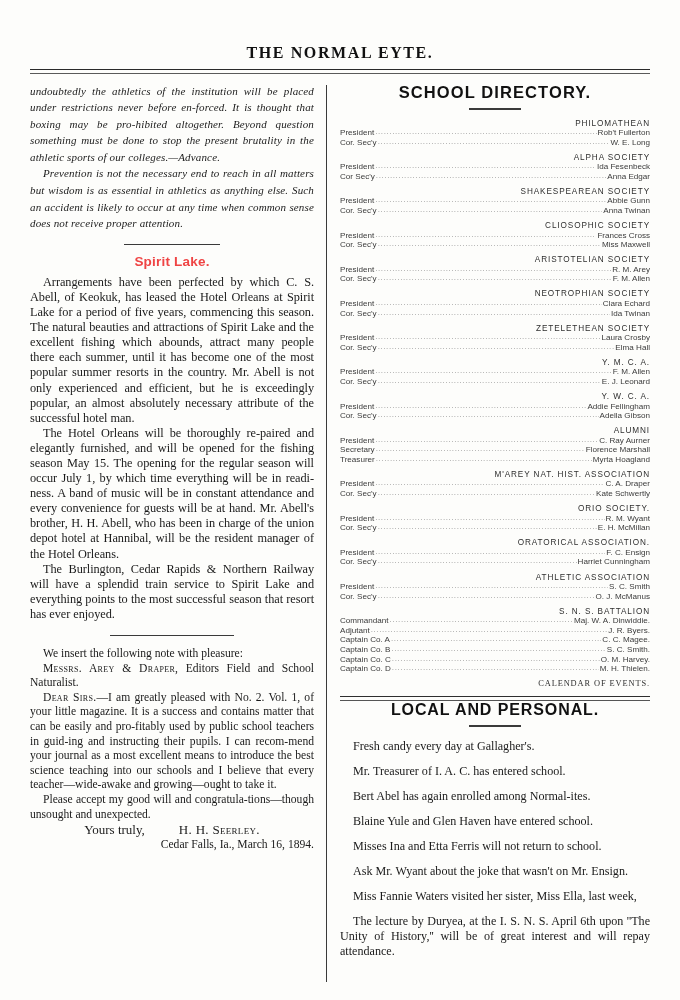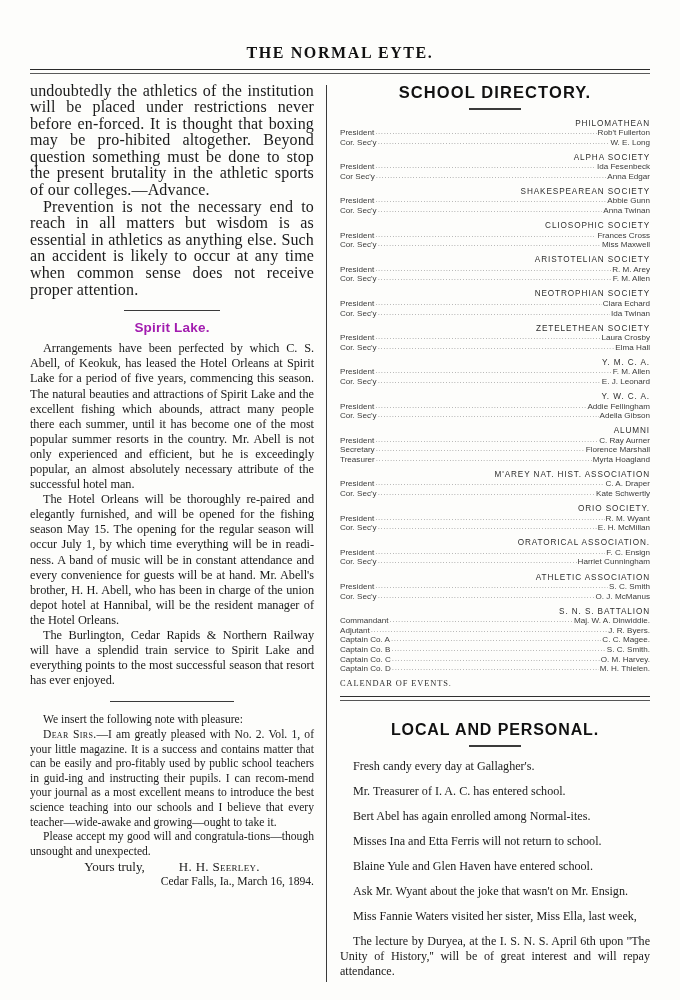--- a/index.html
+++ b/index.html
@@ -78,23 +78,24 @@
     text-indent: 0;
     hyphens: none;
   }
   p.body.first {
     text-indent: 0;
   }
   p.body.indent {
     text-indent: 13px;
   }
   .lead-block p.body {
-    font-size: 16px;
+    font-size: 11px;
     line-height: 16.6px;
     letter-spacing: 0.15px;
+    font-style: italic;
   }
   .spirit-block p.body {
     font-size: 12.3px;
     line-height: 15.1px;
     letter-spacing: -0.05px;
   }
   .letter-block p.body {
     font-size: 11.6px;
     line-height: 14.6px;
   }
@@ -115,21 +116,21 @@
     width: 124px;
     margin: 13px auto 11px auto;
   }
   h2.sec-head {
     margin: 0 0 6px 0;
     text-align: center;
     font-family: "Liberation Sans", "DejaVu Sans", sans-serif;
     font-weight: bold;
     font-size: 13.5px;
     letter-spacing: 0.2px;
-    color: #a21caf;
+    color: #ef4444;
   }
 
   
   h2.col-head {
     margin: 0 0 0 0;
     text-align: center;
     font-family: "Liberation Sans", "DejaVu Sans", sans-serif;
     font-weight: bold;
     font-size: 16.5px;
     letter-spacing: 1.1px;
@@ -181,21 +182,21 @@
     letter-spacing: 0.6px;
     color: #8c8c8c;
     position: relative;
     top: -1px;
   }
   .dir-name {
     flex: 0 0 auto;
     text-align: right;
   }
   .dir-calendar {
-    text-align: left;
+    text-align: right;
     font-size: 8.4px;
     letter-spacing: 0.9px;
     margin-top: 4px;
     color: #2e2e2e;
   }
 
   .rule-double-2 {
     margin: 8px 0 0 0;
     border-top: 1.3px solid #2f2f2f;
     border-bottom: 0.9px solid #555;
@@ -260,20 +261,21 @@
       <div class="spirit-block">
         <p class="body indent">Arrangements have been perfected by which C. S. Abell, of Keokuk, has leased the Hotel Orleans at Spirit Lake for a period of five years, commencing this season.  The natural beauties and attractions of Spirit Lake and the excellent fishing which abounds, attract many people there each summer, until it has become one of the most popular summer resorts in the country.  Mr. Abell is not only experienced and efficient, but he is exceedingly popular, an almost absolutely necessary attribute of the successful hotel man.</p>
         <p class="body indent">The Hotel Orleans will be thoroughly re-paired and elegantly furnished, and will be opened for the fishing season May 15.  The opening for the regular season will occur July 1, by which time everything will be in readi-ness.  A band of music will be in constant attendance and every convenience for guests will be at hand.  Mr. Abell's brother, H. H. Abell, who has been in charge of the union depot hotel at Hannibal, will be the resident manager of the Hotel Orleans.</p>
         <p class="body indent">The Burlington, Cedar Rapids &amp; Northern Railway will have a splendid train service to Spirit Lake and everything points to the most successful season that resort has ever enjoyed.</p>
       </div>
 
       <div class="short-rule wide"></div>
 
       <div class="letter-block">
         <p class="body indent">We insert the following note with pleasure:</p>
+        <p class="body indent"><span class="sc">Messrs. Arey &amp; Draper,</span><span> Editors Field and School Naturalist.</span></p>
         <p class="body indent"><span class="sc">Dear Sirs.</span><span>—I am greatly pleased with No. 2. Vol. 1, of your little magazine.  It is a success and contains matter that can be  easily and pro-fitably used by public  school  teachers in guid-ing and instructing their pupils.  I can recom-mend your journal as a most excellent means to introduce the best science teaching into our schools and I believe that every teacher—wide-awake and growing—ought to take it.</span></p>
         <p class="body indent">Please accept my good will and congratula-tions—though unsought and unexpected.</p>
         <p class="sig-line"><span>Yours truly,</span><span class="spacer"></span><span class="sc">H. H. Seerley.</span></p>
         <p class="date-line">Cedar Falls, Ia., March 16, 1894.</p>
       </div>
 
     </div>
 
     <div class="col-divider"></div>
 
@@ -502,29 +504,29 @@
               <span class="dir-leader">........................................................................................................................................................................................................</span>
               <span class="dir-name">M. H. Thielen.</span>
             </div>
           </div>
         </div>
 
       <div class="dir-calendar">CALENDAR OF EVENTS.</div>
 
       <div class="rule-double-2"></div>
 
-      <h2 class="col-head local" style="margin-top:20px;">LOCAL AND PERSONAL.</h2>
+      <h2 class="col-head local" style="margin-top:0;">LOCAL AND PERSONAL.</h2>
       <div class="head-rule"></div>
 
       <div class="local-list" id="local-list">
           <p>Fresh candy every day at Gallagher's.</p>
           <p>Mr. Treasurer of I. A. C. has entered school.</p>
           <p>Bert Abel has again enrolled among Normal-ites.</p>
+          <p>Blaine Yule and Glen Haven have entered school.</p>
           <p>Misses Ina and Etta Ferris will not return to school.</p>
-          <p>Blaine Yule and Glen Haven have entered school.</p>
           <p>Ask Mr. Wyant about the joke that wasn't on Mr. Ensign.</p>
           <p>Miss Fannie Waters visited her sister, Miss Ella, last week,</p>
           <p>The lecture by Duryea, at the I. S. N. S. April 6th upon ''The Unity of History,'' will be of great interest and will repay attendance.</p>
         </div>
 
     </div>
 
   </div>
 </div>
 

